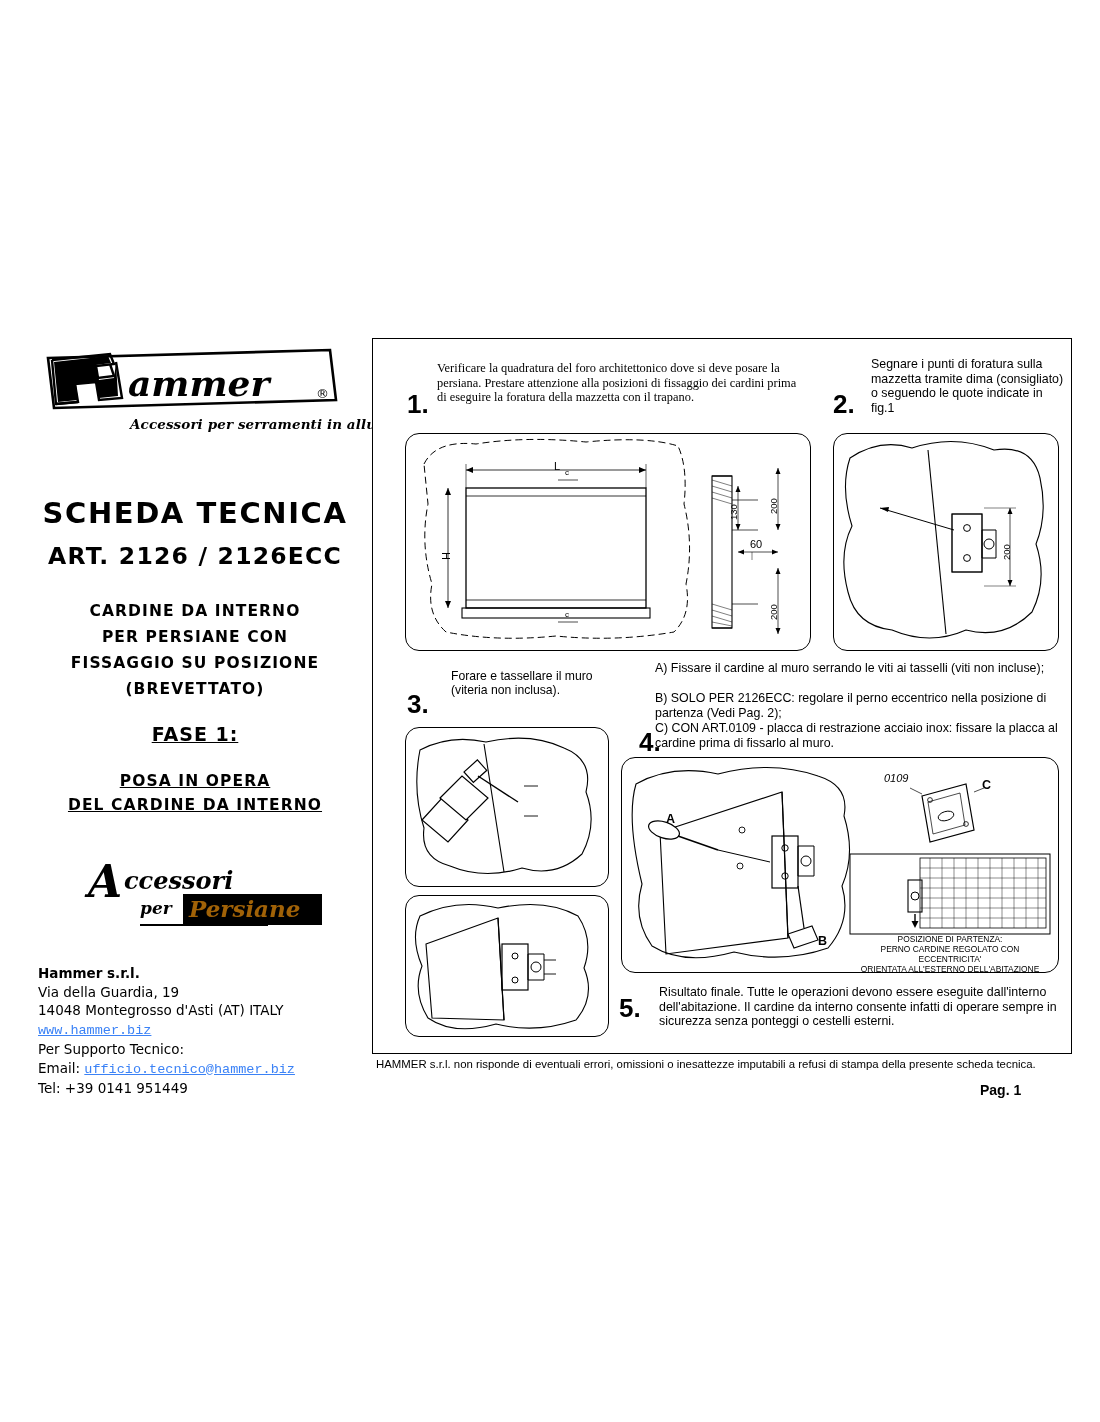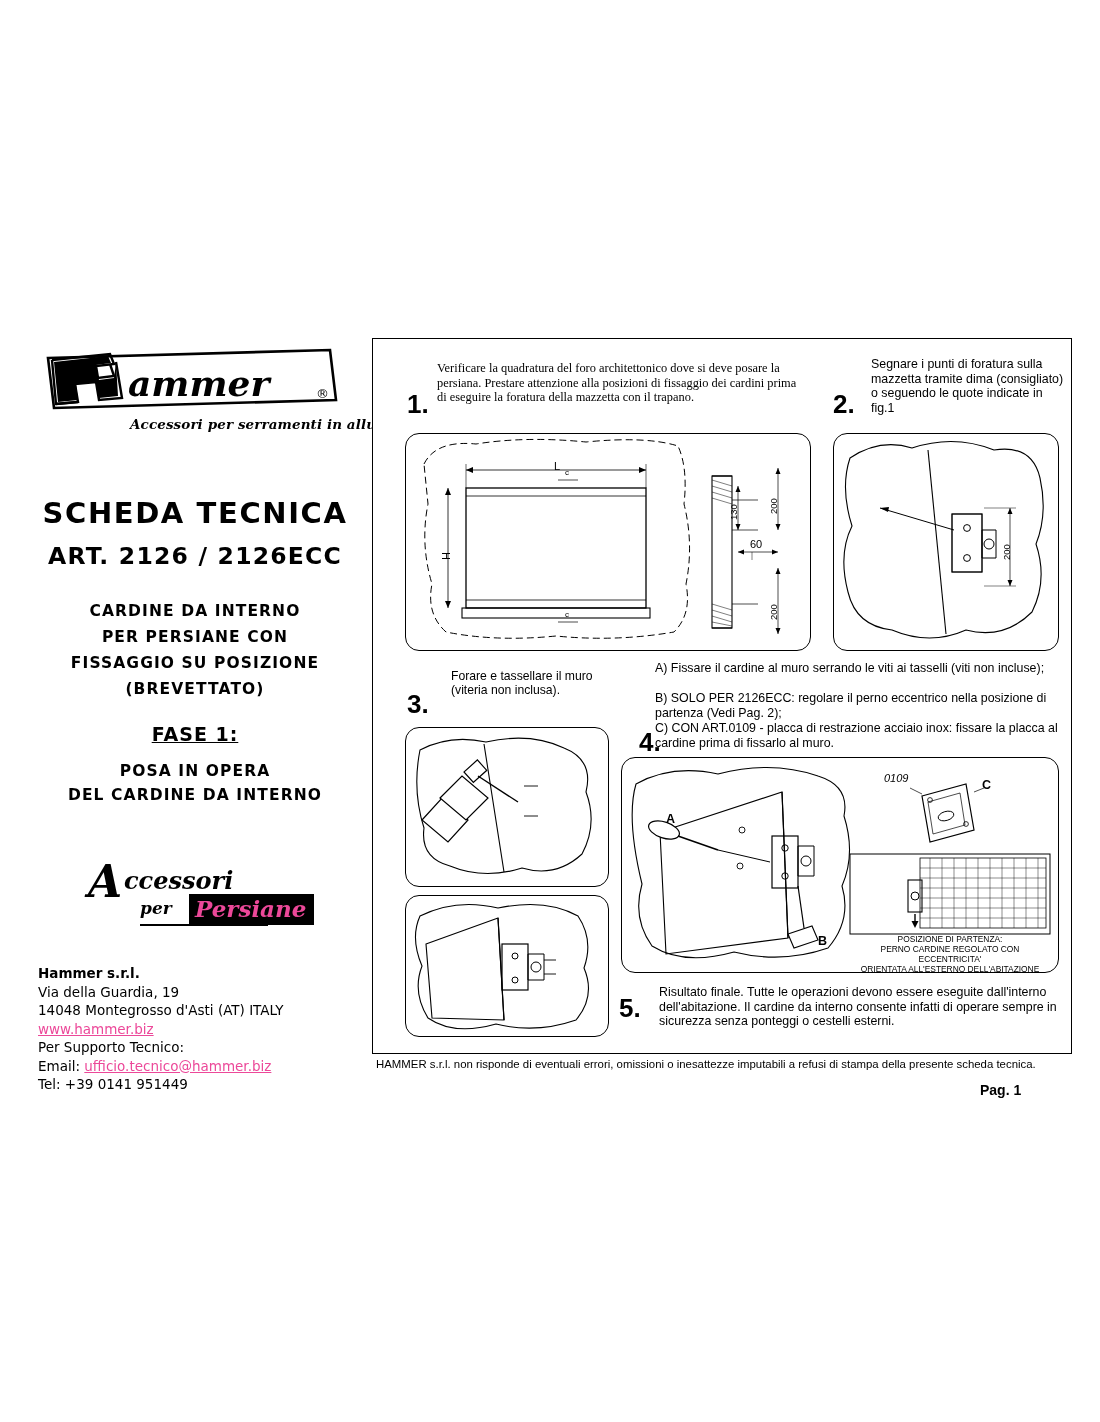--- a/index.html
+++ b/index.html
@@ -52,23 +52,24 @@
   }
   .phase {
     position: absolute; left: 0; top: 387px; width: 330px;
     text-align: center;
   }
   .phase-line1 {
     font-size: 19px; font-weight: bold; letter-spacing: 1px;
     text-decoration: underline;
   }
   .phase-line2 {
-    margin-top: 14px;
+    margin-top: 24px;
     font-size: 15.5px; font-weight: bold; letter-spacing: 1.1px;
     line-height: 24px;
+    text-decoration: underline;
   }
 
   
   .acc-logo { position: absolute; left: 58px; top: 522px; width: 220px; height: 70px; }
   .acc-a {
     position: absolute; left: 0; top: 2px;
     font-family: "DejaVu Serif", serif;
     font-size: 44px; font-weight: bold; font-style: italic;
     line-height: 44px;
   }
@@ -78,37 +79,36 @@
     font-size: 24px; font-weight: bold; font-style: italic;
     letter-spacing: 0px;
   }
   .acc-per {
     position: absolute; left: 52px; top: 40px;
     font-family: "DejaVu Serif", serif;
     font-size: 17px; font-weight: bold; font-style: italic;
   }
   .acc-pers {
     position: absolute; left: 95px; top: 36px;
-    background: #000; color: #ec4899;
+    background: #000; color: #a16207;
     font-family: "DejaVu Serif", serif;
     font-size: 23px; font-weight: bold; font-style: italic;
-    padding: 1px 8px 3px 6px;
-    margin-left: 6px;
+    padding: 1px 22px 3px 6px;
   }
   .acc-underline {
     position: absolute; left: 52px; top: 66px; width: 128px; height: 2px; background: #000;
   }
 
   
   .addr {
     position: absolute; left: 8px; top: 628px; width: 330px;
     font-size: 13.5px; line-height: 18.5px;
   }
   .addr .b { font-weight: bold; }
-  .addr a { color: #ec4899; text-decoration: underline; }
+  .addr a { color: #3b82f6; text-decoration: underline; font-family: Liberation Mono, monospace; }
 
   
   .panel {
     position: absolute;
     left: 372px; top: 338px; width: 700px; height: 716px;
     border: 1.6px solid #000;
     background: #fff;
   }
   .panel-inner { position: absolute; left: 0; top: 0; width: 100%; height: 100%; }
 

